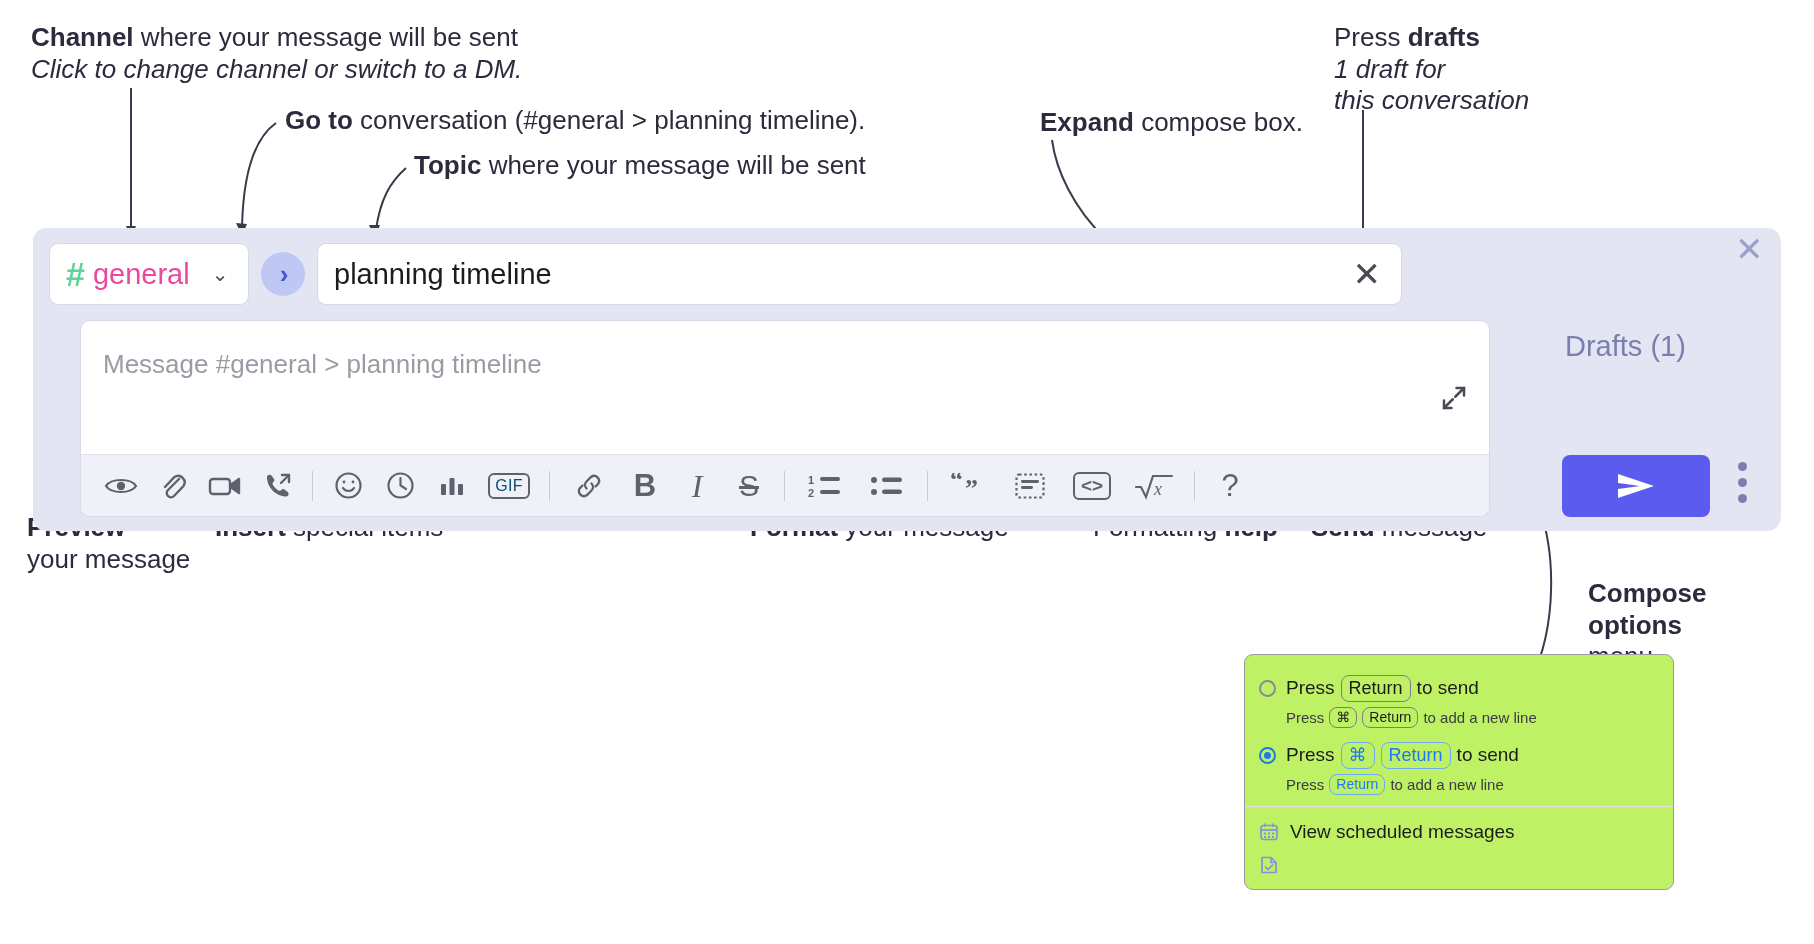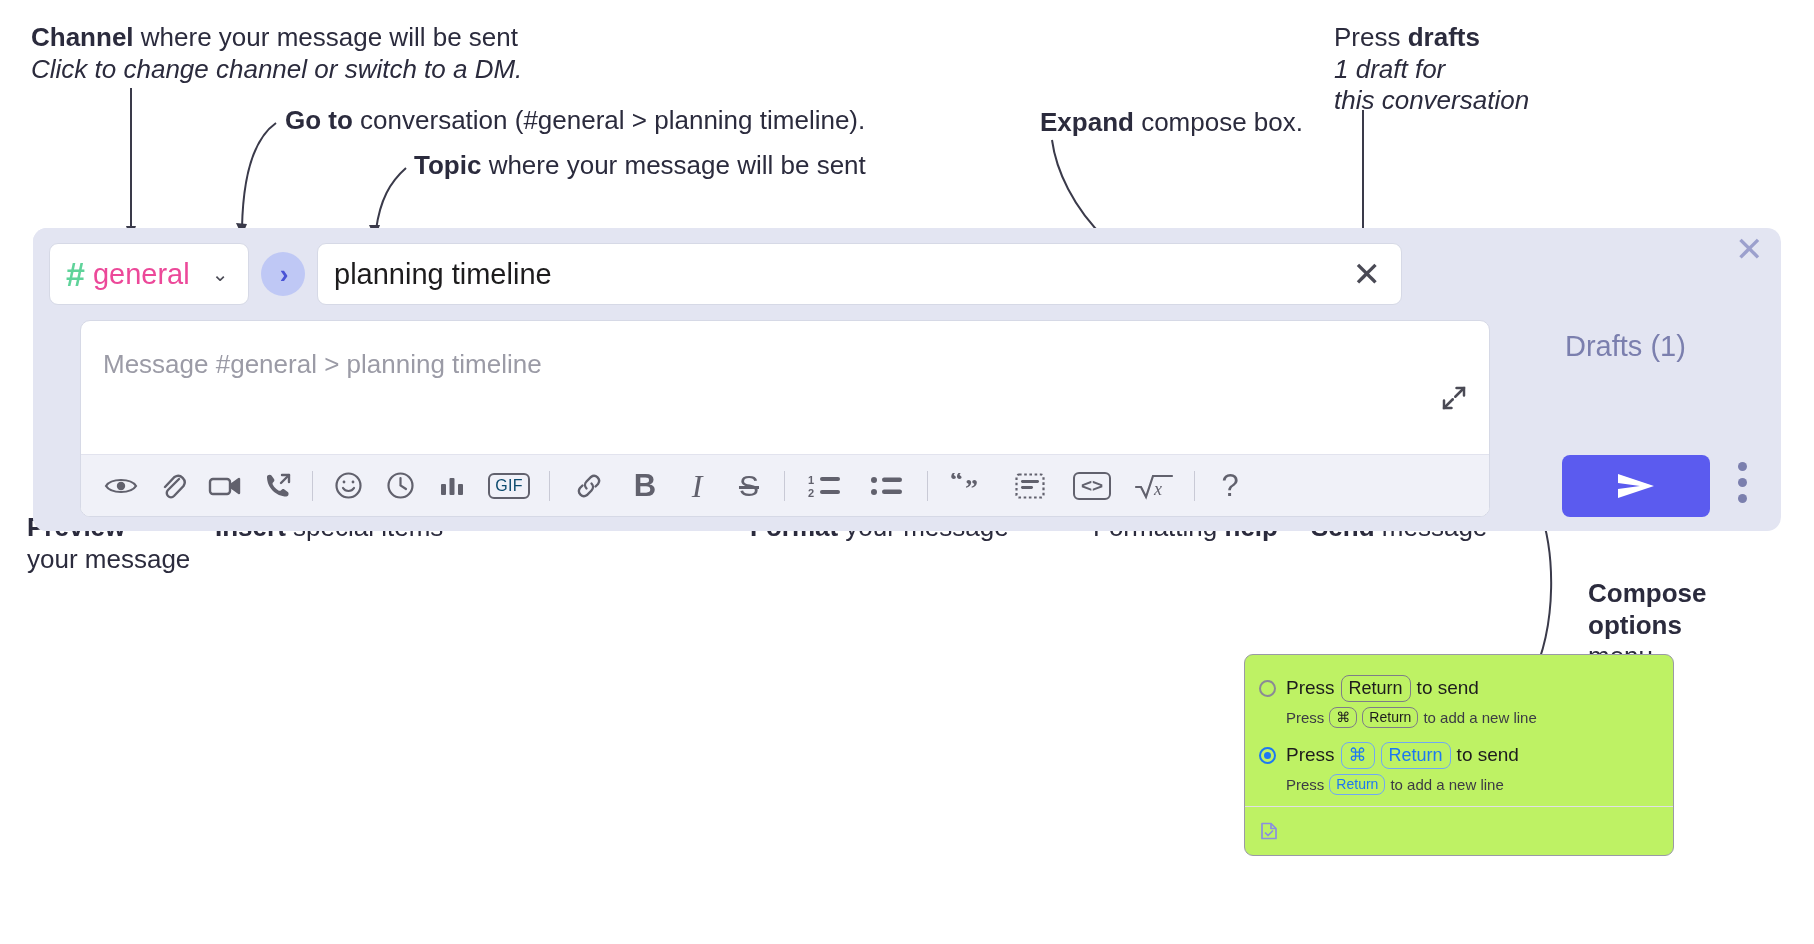--- a/index.html
+++ b/index.html
@@ -387,20 +387,37 @@
   </div>
   <div class="optSub">
     <span>Press</span>
     <span class="key sm blue">Return</span>
     <span>to add a new line</span>
   </div>
 
   <div class="mdiv"></div>
 
 
+  <div class="menuItem">
+    <svg class="mIcon" viewBox="0 0 20 20" fill="none" stroke="#8a8fe0" stroke-width="1.7">
+      <rect x="2" y="3.5" width="16" height="14" rx="2.5"></rect>
+        <path d="M2 8 L18 8"></path>
+        <path d="M6 1.6 L6 5"></path>
+        <path d="M14 1.6 L14 5"></path>
+      <g fill="#8a8fe0" stroke="none">
+        <rect x="5" y="10.5" width="2" height="2"></rect>
+          <rect x="9" y="10.5" width="2" height="2"></rect>
+          <rect x="13" y="10.5" width="2" height="2"></rect>
+        <rect x="5" y="14" width="2" height="2"></rect>
+          <rect x="9" y="14" width="2" height="2"></rect>
+          <rect x="13" y="14" width="2" height="2"></rect>
+      </g>
+    </svg>
+    <span>View scheduled messages</span>
+  </div>
 
   <div class="menuItem">
     <svg class="mIcon" viewBox="0 0 20 20" fill="none" stroke="#8a8fe0" stroke-width="1.7" stroke-linejoin="round">
       <path d="M3 2.5 L12 2.5 L17 7.5 L17 17.5 L3 17.5 Z"></path>
       <path d="M12 2.5 L12 7.5 L17 7.5"></path>
       <path d="M6.5 12 L9 14.5 L13.5 10" stroke-linecap="round"></path>
     </svg>
   </div>
 </div>
 

